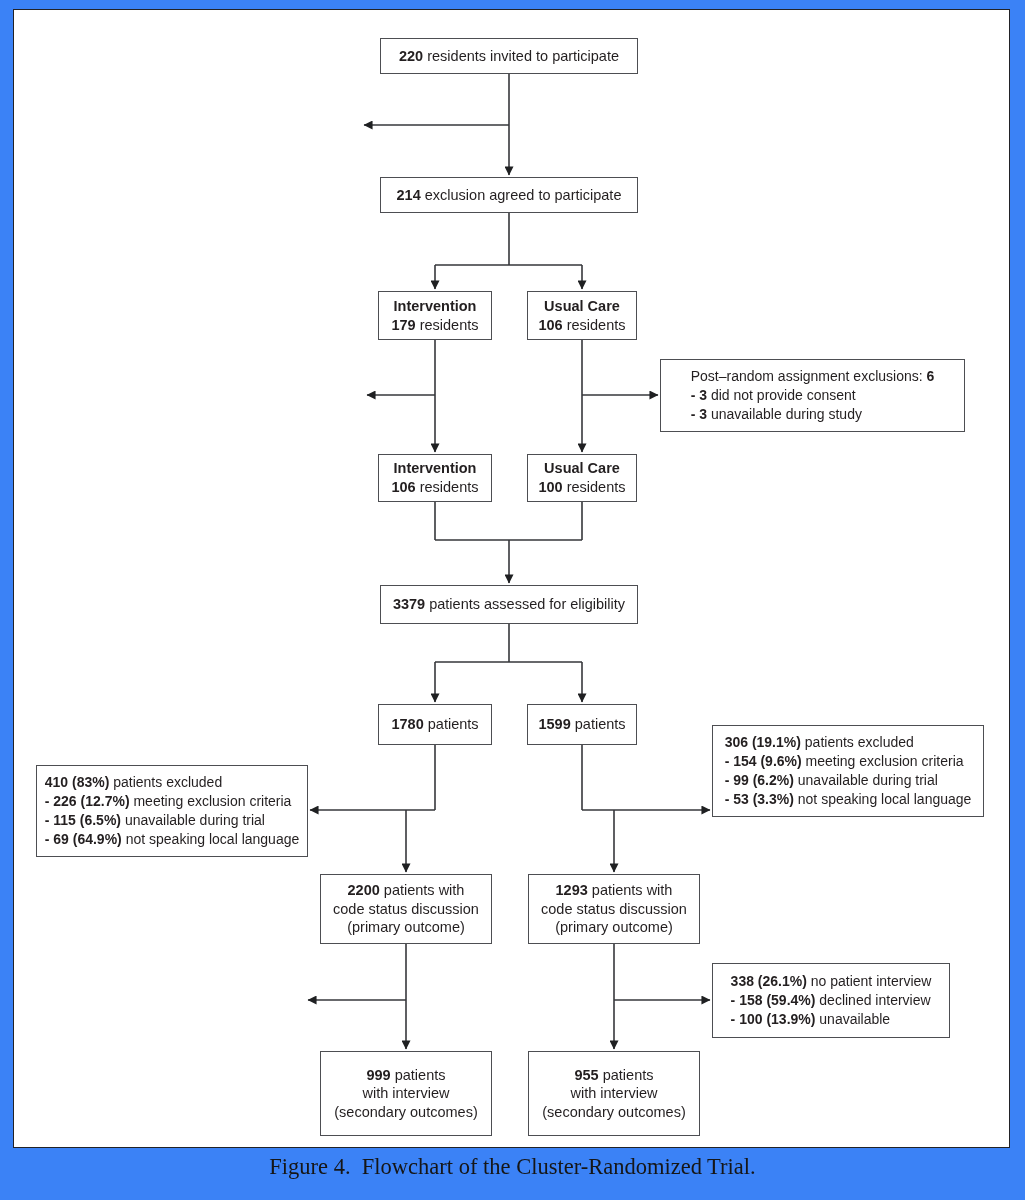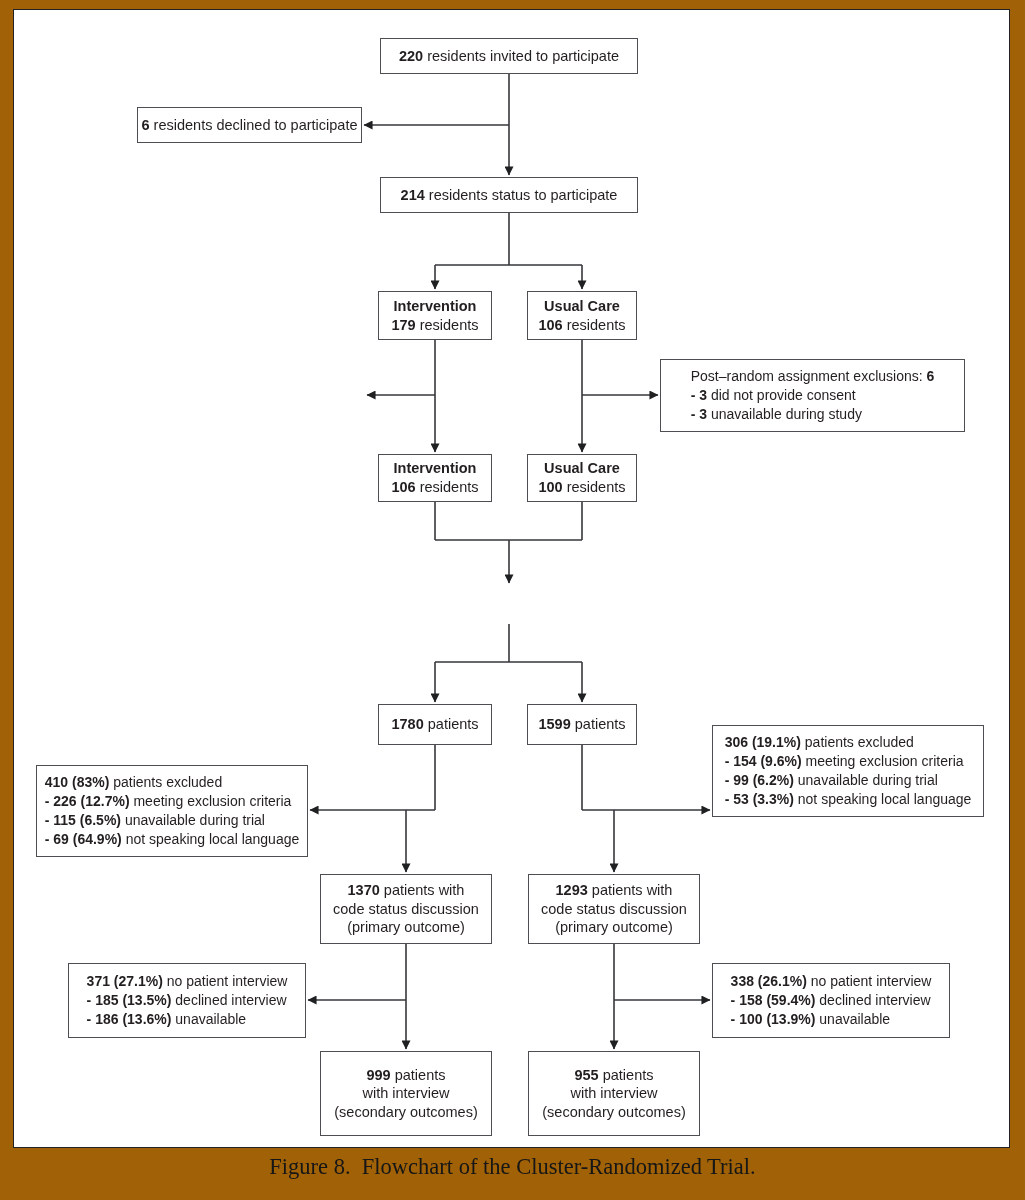--- a/index.html
+++ b/index.html
@@ -1,17 +1,17 @@
 <!DOCTYPE html>
 <html><head>
 <meta charset="utf-8">
 <style>
   * { margin:0; padding:0; box-sizing:border-box; }
   html,body { background:#ffffff; }
-  .page { position:relative; width:1025px; height:1200px; background:#a16207; overflow:hidden;
+  .page { position:relative; width:1025px; height:1200px; background:#3b82f6; overflow:hidden;
           font-family:"Liberation Sans", sans-serif; color:#231f20; }
   .frame { position:absolute; left:13px; top:9px; width:997px; height:1139px;
            border:1.6px solid #222226; background:#ffffff; }
   svg.connectors { position:absolute; left:0; top:0; }
   .box { position:absolute; background:#ffffff; border:1.5px solid #4d4e52;
          display:flex; align-items:center; justify-content:center;
          font-size:14.5px; line-height:1.28; }
   .box.center .inner { text-align:center; }
   .box.list { font-size:14px; line-height:1.36; }
   .box.list .inner { text-align:left; }
@@ -59,29 +59,24 @@
       <line x1="614" y1="1000" x2="710" y2="1000" marker-end="url(#ah)"></line>
     </g>
   </svg>
 
   <div class="box center" style="left:380px;top:38px;width:258px;height:36px">
     <div class="inner">
         <div class="ln"><span></span><span class="b">220</span><span> residents invited to participate</span></div>
       </div>
   </div>
 
-  <div class="box center" style="left:137px;top:107px;width:225px;height:36px">
-    <div class="inner">
-        <div class="ln"><span></span><span class="b">6</span><span> residents declined to participate</span></div>
-      </div>
-  </div>
 
   <div class="box center" style="left:380px;top:177px;width:258px;height:36px">
     <div class="inner">
-        <div class="ln"><span></span><span class="b">214</span><span> residents status to participate</span></div>
+        <div class="ln"><span></span><span class="b">214</span><span> exclusion agreed to participate</span></div>
       </div>
   </div>
 
   <div class="box center" style="left:378px;top:291px;width:114px;height:49px">
     <div class="inner">
       <div class="ln"><span class="b">Intervention</span></div>
       <div class="ln"><span class="b">179</span><span> residents</span></div>
     </div>
   </div>
 
@@ -108,20 +103,25 @@
     </div>
   </div>
 
   <div class="box center" style="left:527px;top:454px;width:110px;height:48px">
     <div class="inner">
       <div class="ln"><span class="b">Usual Care</span></div>
       <div class="ln"><span class="b">100</span><span> residents</span></div>
     </div>
   </div>
 
+  <div class="box center" style="left:380px;top:585px;width:258px;height:39px">
+    <div class="inner">
+        <div class="ln"><span class="b">3379</span><span> patients assessed for eligibility</span></div>
+      </div>
+  </div>
 
   <div class="box center" style="left:378px;top:704px;width:114px;height:41px">
     <div class="inner">
         <div class="ln"><span class="b">1780</span><span> patients</span></div>
       </div>
   </div>
 
   <div class="box center" style="left:527px;top:704px;width:110px;height:41px">
     <div class="inner">
         <div class="ln"><span class="b">1599</span><span> patients</span></div>
@@ -141,41 +141,34 @@
     <div class="inner">
       <div class="ln"><span class="b">306 (19.1%)</span><span> patients excluded</span></div>
       <div class="ln"><span class="b">- 154 (9.6%)</span><span> meeting exclusion criteria</span></div>
       <div class="ln"><span class="b">- 99 (6.2%)</span><span> unavailable during trial</span></div>
       <div class="ln"><span class="b">- 53 (3.3%)</span><span> not speaking local language</span></div>
     </div>
   </div>
 
   <div class="box center" style="left:320px;top:874px;width:172px;height:70px">
     <div class="inner">
-      <div class="ln"><span class="b">1370</span><span> patients with</span></div>
+      <div class="ln"><span class="b">2200</span><span> patients with</span></div>
       <div class="ln"><span>code status discussion</span></div>
       <div class="ln"><span>(primary outcome)</span></div>
     </div>
   </div>
 
   <div class="box center" style="left:528px;top:874px;width:172px;height:70px">
     <div class="inner">
       <div class="ln"><span class="b">1293</span><span> patients with</span></div>
       <div class="ln"><span>code status discussion</span></div>
       <div class="ln"><span>(primary outcome)</span></div>
     </div>
   </div>
 
-  <div class="box list" style="left:68px;top:963px;width:238px;height:75px">
-    <div class="inner">
-      <div class="ln"><span class="b">371 (27.1%)</span><span> no patient interview</span></div>
-      <div class="ln"><span class="b">- 185 (13.5%)</span><span> declined interview</span></div>
-      <div class="ln"><span class="b">- 186 (13.6%)</span><span> unavailable</span></div>
-    </div>
-  </div>
 
   <div class="box list" style="left:712px;top:963px;width:238px;height:75px">
     <div class="inner">
       <div class="ln"><span class="b">338 (26.1%)</span><span> no patient interview</span></div>
       <div class="ln"><span class="b">- 158 (59.4%)</span><span> declined interview</span></div>
       <div class="ln"><span class="b">- 100 (13.9%)</span><span> unavailable</span></div>
     </div>
   </div>
 
   <div class="box center" style="left:320px;top:1051px;width:172px;height:85px">
@@ -187,14 +180,14 @@
   </div>
 
   <div class="box center" style="left:528px;top:1051px;width:172px;height:85px">
     <div class="inner">
       <div class="ln"><span class="b">955</span><span> patients</span></div>
       <div class="ln"><span>with interview</span></div>
       <div class="ln"><span>(secondary outcomes)</span></div>
     </div>
   </div>
 
-  <div class="caption">Figure 8.  Flowchart of the Cluster-Randomized Trial.</div>
+  <div class="caption">Figure 4.  Flowchart of the Cluster-Randomized Trial.</div>
 </div>
 
 </body></html>

